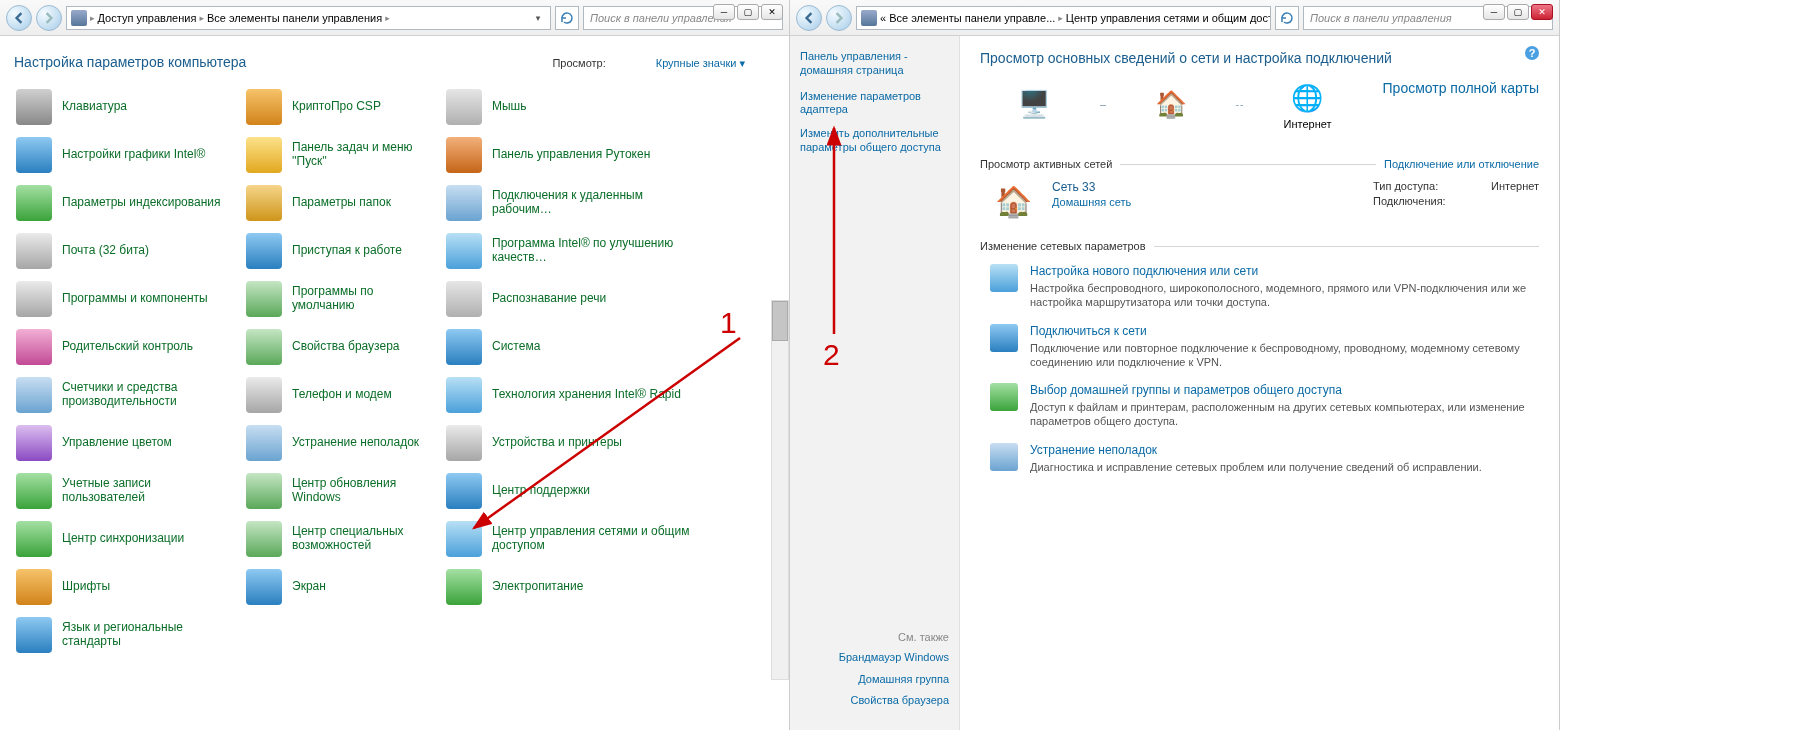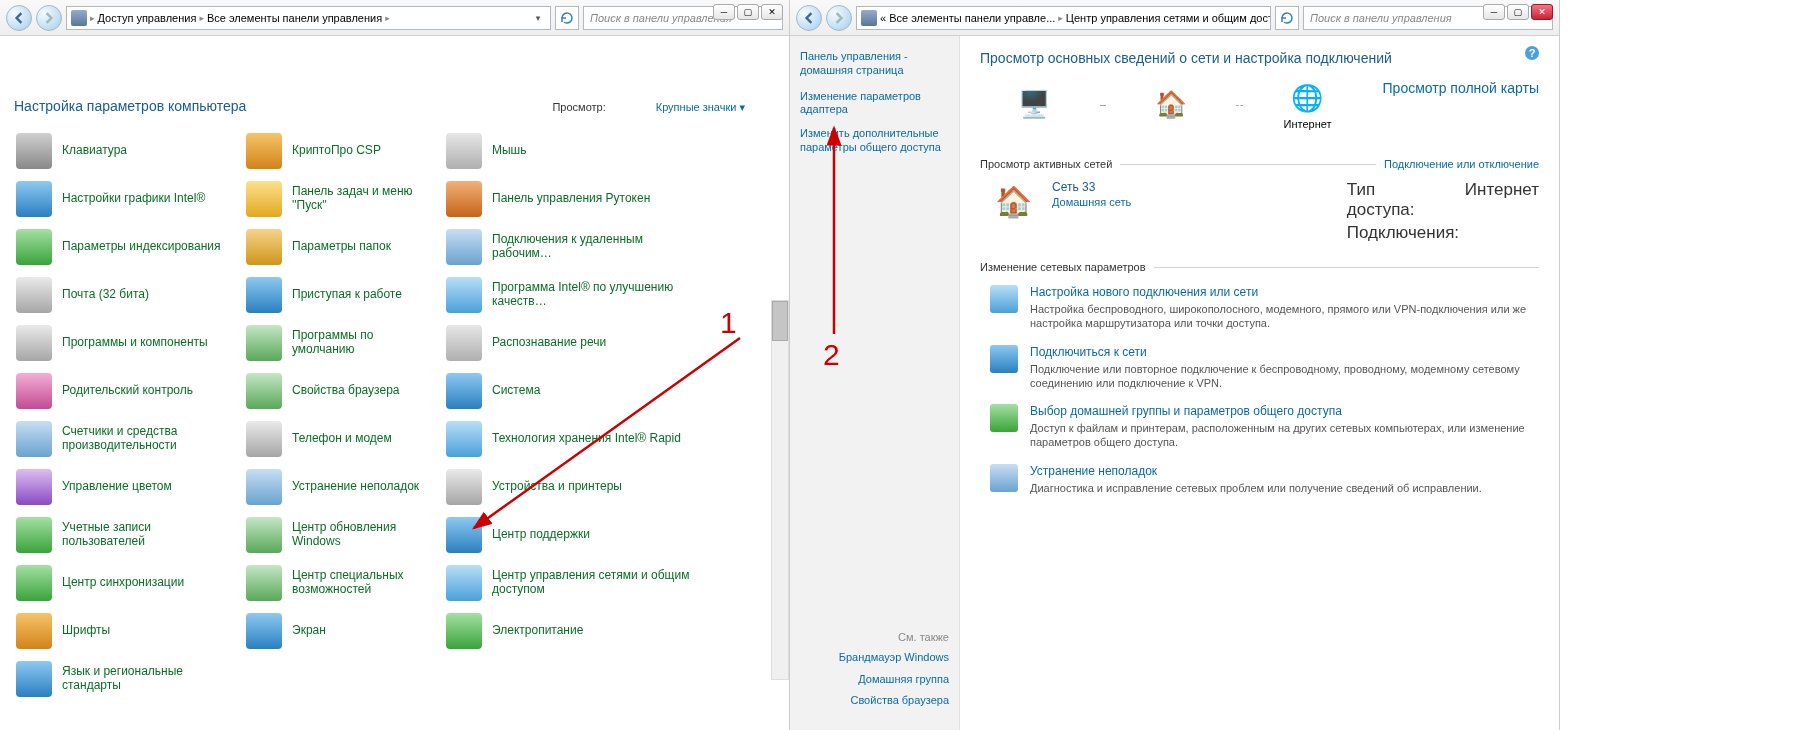--- a/index.html
+++ b/index.html
@@ -21,21 +21,21 @@
 .addr-seg { white-space: nowrap; }
 .addr-sep { color: #888; font-size: 9px; }
 .addr-dd { margin-left: auto; display: flex; }
 .addr-dd-btn { width: 16px; height: 20px; display: flex; align-items: center; justify-content: center; color: #555; font-size: 9px; cursor: pointer; }
 .refresh-btn { width: 24px; height: 24px; border: 1px solid #b0b8c0; background: #fff; display: flex; align-items: center; justify-content: center; cursor: pointer; }
 .search-box { width: 200px; height: 24px; border: 1px solid #b0b8c0; background: #fff; display: flex; align-items: center; padding: 0 6px; color: #888; font-style: italic; font-size: 11px; }
 .search-box.wide { width: 250px; }
 
 .body-area { flex: 1; display: flex; overflow: hidden; }
 .left .body-area { flex-direction: column; padding: 18px 14px 14px 14px; }
-.header-row { display: flex; align-items: baseline; justify-content: space-between; margin-bottom: 16px; padding-right: 30px; margin-top: 44px; }
+.header-row { display: flex; align-items: baseline; justify-content: space-between; margin-bottom: 16px; padding-right: 30px; }
 .page-title { color: #1a5d8e; font-size: 14px; font-weight: 400; }
 .view-by { font-size: 11px; color: #333; display: flex; gap: 6px; align-items: center; }
 .view-link { color: #0a6aa6; cursor: pointer; padding-left: 44px; }
 
 .icon-grid { display: grid; grid-template-columns: 220px 190px 260px; column-gap: 10px; row-gap: 6px; align-content: start; }
 .cp-item { display: flex; align-items: center; gap: 10px; padding: 3px 2px; cursor: pointer; }
 .cp-icon { width: 36px; height: 36px; flex-shrink: 0; border-radius: 4px; display: flex; align-items: center; justify-content: center; font-size: 20px; }
 .cp-label { color: #0a6e28; font-size: 12px; line-height: 1.15; }
 
 .scrollbar { position: absolute; right: 0; top: 300px; width: 18px; height: 380px; background: #f0f0f0; border: 1px solid #ddd; }
@@ -62,21 +62,21 @@
 
 .section-line { display: flex; align-items: center; gap: 8px; margin: 10px 0; }
 .section-lbl { font-size: 11px; color: #333; }
 .section-rule { flex: 1; border-top: 1px solid #d5d5d5; }
 .section-link { color: #0a6aa6; font-size: 11px; cursor: pointer; }
 
 .active-net { display: flex; gap: 14px; margin: 10px 0 18px 10px; }
 .home-icon { width: 48px; height: 42px; display: flex; align-items: center; justify-content: center; font-size: 30px; }
 .net-name { color: #1a5d8e; font-size: 12px; margin-bottom: 2px; }
 .net-type { color: #0a6aa6; font-size: 11px; cursor: pointer; }
-.net-props { display: flex; flex-direction: column; gap: 3px; margin-left: auto; font-size: 17px; }
+.net-props { display: flex; flex-direction: column; gap: 3px; margin-left: auto; font-size: 11px; }
 .net-prop { display: flex; gap: 18px; }
 .net-prop .k { width: 100px; color: #333; }
 .net-prop .v { color: #333; }
 
 .task { display: flex; gap: 12px; margin: 12px 0 14px 10px; }
 .task-icon { width: 28px; height: 28px; flex-shrink: 0; display: flex; align-items: center; justify-content: center; font-size: 18px; border-radius: 3px; }
 .task-body .t-title { color: #0a6aa6; font-size: 12px; cursor: pointer; margin-bottom: 3px; }
 .task-body .t-desc { font-size: 11px; color: #555; line-height: 1.3; }
 
 .help-q { position: absolute; right: 18px; top: 8px; width: 18px; height: 18px; cursor: pointer; display:flex; align-items:center; justify-content:center; }

